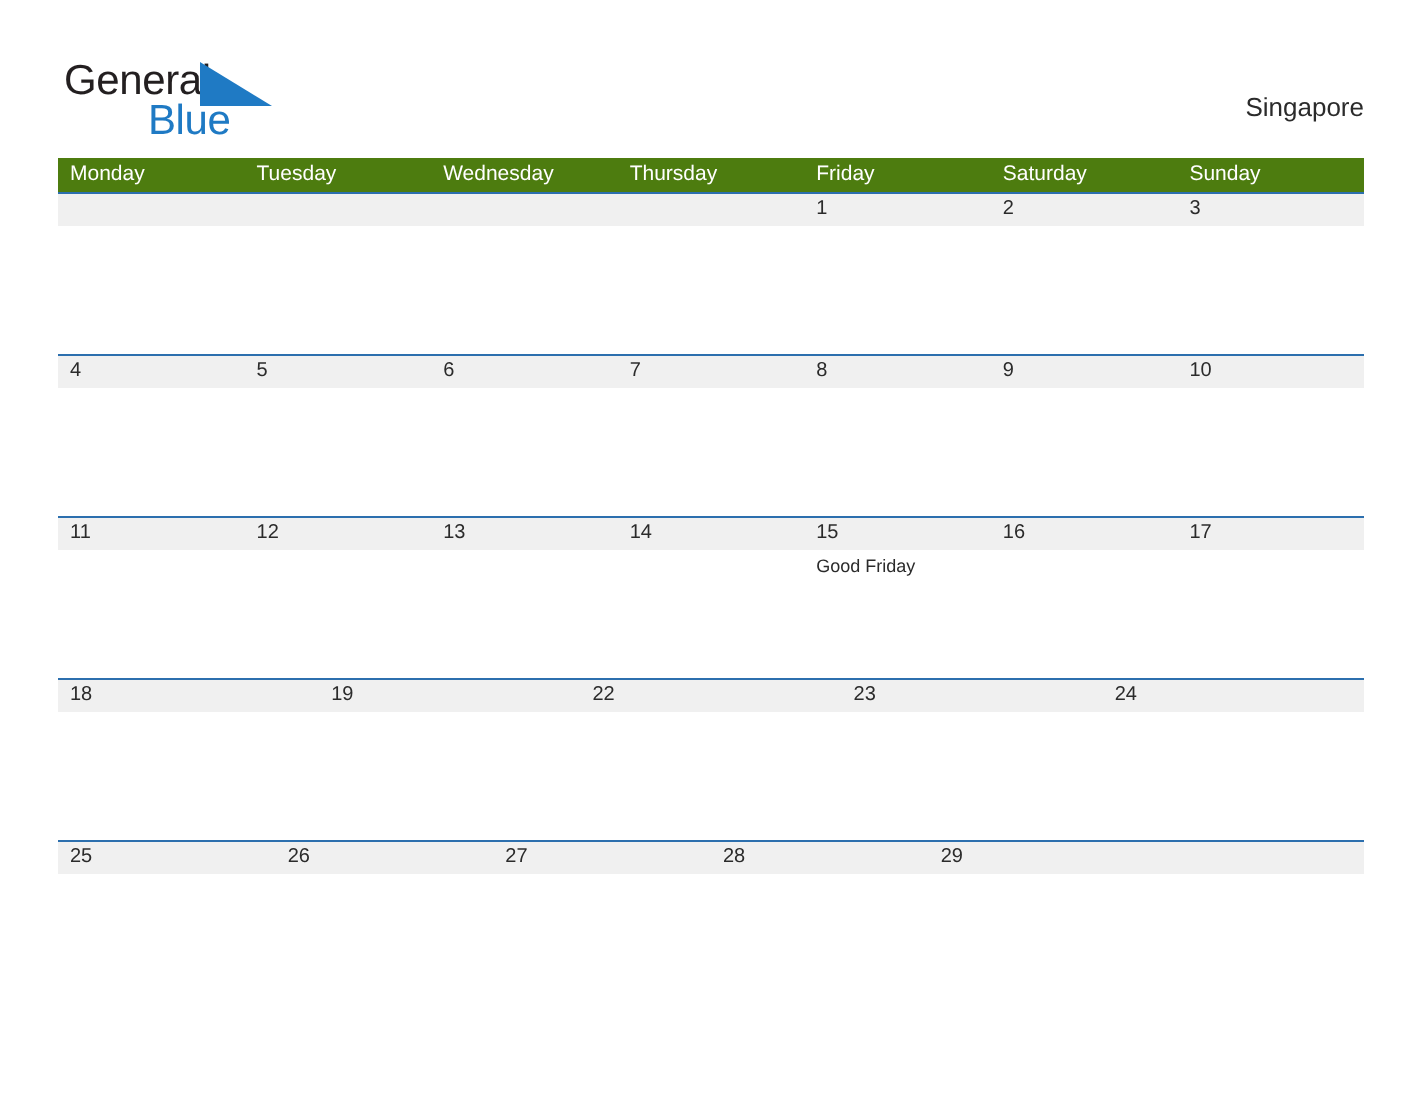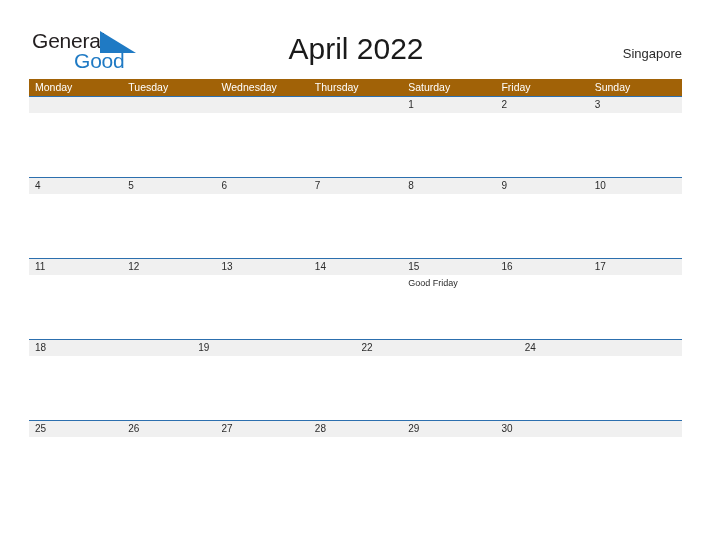--- a/index.html
+++ b/index.html
@@ -87,21 +87,21 @@
   
   .calendar {
     position: absolute;
     left: 29px;
     top: 79px;
     width: 653px;
   }
 
   .weekday-row {
     display: flex;
-    background: #a16207;
+    background: #4d7c0f;
     height: 17px;
   }
   .weekday {
     flex: 1 1 0;
     color: #ffffff;
     font-size: 10.5px;
     line-height: 17px;
     padding-left: 6px;
     box-sizing: border-box;
     font-family: "Liberation Sans", sans-serif;
@@ -158,38 +158,37 @@
 
 <div class="page">
 
   <div class="header">
 
     <div class="logo">
       <span class="logo-general">General</span>
       <svg class="logo-sail" viewBox="0 0 36 22">
         <polygon points="0,0 36,22 0,22" fill="#1f7ac4"></polygon>
       </svg>
-      <span class="logo-blue">Good</span>
-    </div>
-
-    <div class="cal-title">April 2022</div>
+      <span class="logo-blue">Blue</span>
+    </div>
+
 
     <div class="cal-region">Singapore</div>
 
   </div>
 
   <div class="calendar">
 
     <div class="weekday-row">
       <div class="weekday">Monday</div>
       <div class="weekday">Tuesday</div>
       <div class="weekday">Wednesday</div>
       <div class="weekday">Thursday</div>
+      <div class="weekday">Friday</div>
       <div class="weekday">Saturday</div>
-      <div class="weekday">Friday</div>
       <div class="weekday">Sunday</div>
     </div>
 
     <div class="week-row">
       <div class="band">
         <div class="day-cell filled">
             <span class="day-num"></span>
           </div>
         <div class="day-cell filled">
             <span class="day-num"></span>
@@ -338,20 +337,23 @@
         <div class="day-cell filled">
             <span class="day-num">18</span>
           </div>
         <div class="day-cell filled">
             <span class="day-num">19</span>
           </div>
         <div class="day-cell filled">
             <span class="day-num">22</span>
           </div>
         <div class="day-cell filled">
+            <span class="day-num">23</span>
+          </div>
+        <div class="day-cell filled">
             <span class="day-num">24</span>
           </div>
       </div>
       <div class="day-body">
         <div class="day-body-cell">
             <div class="event"></div>
           </div>
         <div class="day-body-cell">
             <div class="event"></div>
           </div>
@@ -384,23 +386,20 @@
         <div class="day-cell filled">
             <span class="day-num">27</span>
           </div>
         <div class="day-cell filled">
             <span class="day-num">28</span>
           </div>
         <div class="day-cell filled">
             <span class="day-num">29</span>
           </div>
         <div class="day-cell filled">
-            <span class="day-num">30</span>
-          </div>
-        <div class="day-cell filled">
             <span class="day-num"></span>
           </div>
       </div>
       <div class="day-body">
         <div class="day-body-cell">
             <div class="event"></div>
           </div>
         <div class="day-body-cell">
             <div class="event"></div>
           </div>

